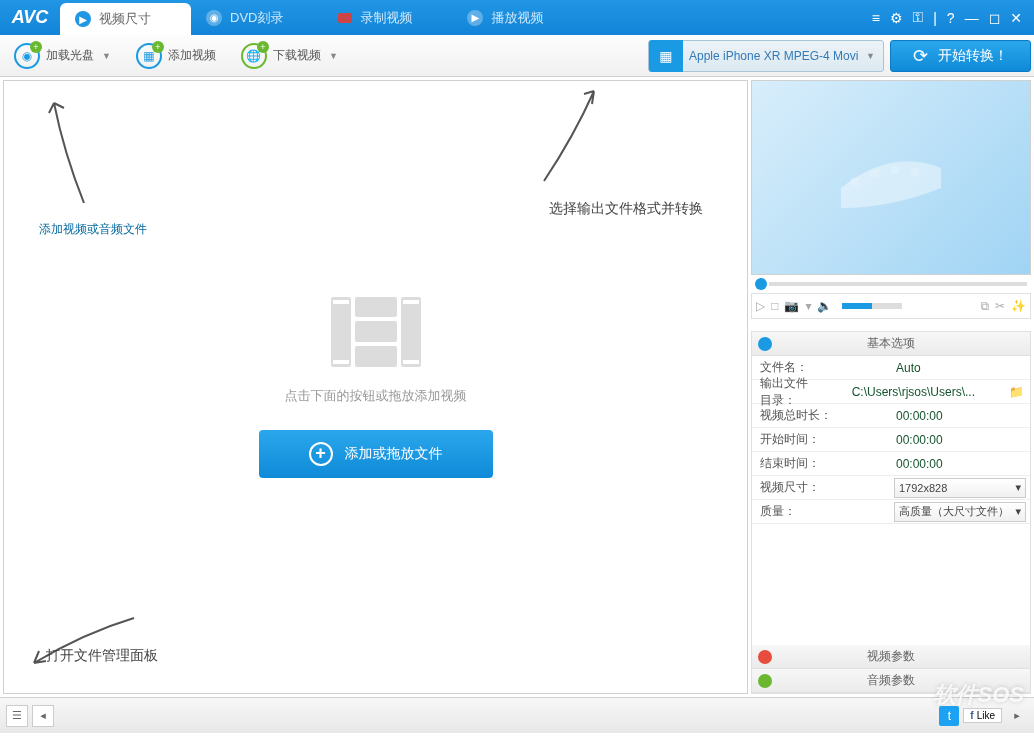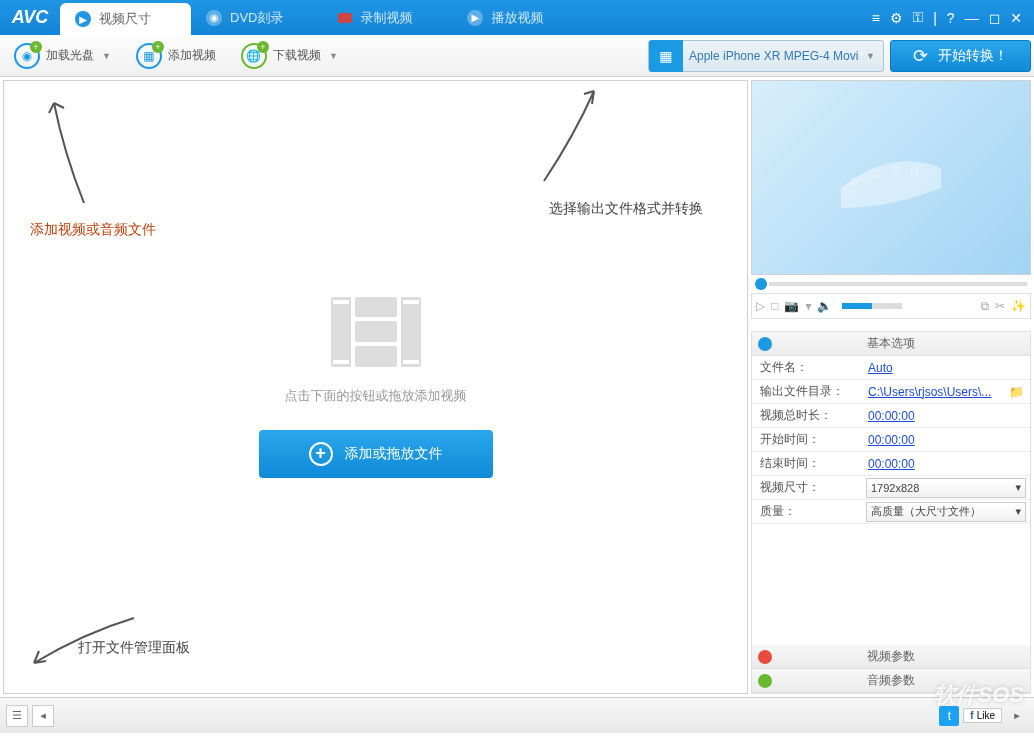--- a/index.html
+++ b/index.html
@@ -28,25 +28,25 @@
 .profile .ficon { width: 34px; height: 32px; background: #1a9ae2; display: flex; align-items: center; justify-content: center; color: #fff; font-size: 14px; border-radius: 3px 0 0 3px; }
 .profile .ftxt { padding: 0 6px; width: 175px; overflow: hidden; white-space: nowrap; }
 .profile .caret { padding: 0 8px; color: #888; font-size: 9px; }
 .startbtn { height: 32px; background: linear-gradient(#2aa7ec,#0f8ad8); border: 1px solid #0a7bc4; border-radius: 3px; color: #fff; display: flex; align-items: center; gap: 10px; padding: 0 22px; font-size: 14px; cursor: pointer; margin-left: 3px; }
 .startbtn .ref { font-size: 18px; }
 
 .main { display: flex; height: 620px; }
 .left { flex: 1; border: 1px solid #d0d0d0; margin: 3px 0 3px 3px; position: relative; background: #fff; display: flex; flex-direction: column; align-items: center; justify-content: center; }
 .right { width: 280px; margin: 3px 3px 3px 3px; display: flex; flex-direction: column; }
 
-.hint1 { position: absolute; top: 140px; left: 26px; font-size: 14px; color: #c2410c; }
+.hint1 { position: absolute; top: 140px; left: 35px; font-size: 12px; color: #0369a1; }
 .hint2 { position: absolute; top: 119px; left: 545px; font-size: 14px; color: #444; }
 .arrow1 { position: absolute; top: 12px; left: 40px; width: 60px; height: 110px; }
 .arrow3 { position: absolute; bottom: 20px; left: 20px; width: 120px; height: 60px; }
-.hint3 { position: absolute; bottom: 36px; left: 42px; font-size: 14px; color: #444; margin-left: 32px; }
+.hint3 { position: absolute; bottom: 28px; left: 42px; font-size: 14px; color: #444; }
 
 .filmicon { width: 90px; height: 70px; display: flex; gap: 4px; margin-bottom: 20px; opacity: 0.5; }
 .strip { width: 20px; background: #bbb; border-radius: 2px; position: relative; }
 .strip::before, .strip::after { content:""; position:absolute; left:2px; right:2px; height:4px; background:#fff; }
 .strip::before { top:3px; } .strip::after { bottom:3px; }
 .mid { flex:1; display:flex; flex-direction:column; gap:4px; }
 .mid div { flex:1; background:#bbb; border-radius:2px; }
 .droptext { font-size: 13px; color: #999; margin-bottom: 25px; }
 .addbtn { background: linear-gradient(#2aa7ec,#0f8ad8); color:#fff; border:none; border-radius:4px; padding: 12px 50px; font-size: 14px; display:flex; align-items:center; gap:12px; cursor:pointer; }
 .addbtn .pc { width:24px; height:24px; border:2px solid #fff; border-radius:50%; display:flex; align-items:center; justify-content:center; font-size:18px; font-weight:bold; }
@@ -56,23 +56,23 @@
 .pslider { height:18px; display:flex; align-items:center; padding:0 4px; }
 .pslider .knob { width:12px; height:12px; background:#1a9ae2; border-radius:50%; }
 .pslider .track { flex:1; height:4px; background:#ddd; margin-left:2px; }
 .pcontrols { height:26px; border:1px solid #e0e0e0; display:flex; align-items:center; gap:6px; padding:0 4px; font-size:12px; color:#aaa; }
 .pcontrols span { cursor:pointer; }
 .vol { width:60px; height:6px; background:linear-gradient(to right,#1a9ae2 50%,#ddd 50%); margin:0 4px; }
 
 .opts { border:1px solid #e0e0e0; margin-top:12px; flex:1; display:flex; flex-direction:column; font-size:12px; }
 .opthdr { background:linear-gradient(#f7f7f7,#ebebeb); height:24px; display:flex; align-items:center; justify-content:center; color:#666; border-bottom:1px solid #e0e0e0; position:relative; cursor:pointer; }
 .opthdr .oic { position:absolute; left:6px; width:14px; height:14px; border-radius:50%; }
-.orow { display:flex; height:24px; align-items:center; border-bottom:1px solid #eee; }
+.orow { display:flex; height:24px; align-items:center; border-bottom:1px solid #eee;gap:28px; }
 .orow .ol { width:110px; padding-left:8px; color:#555; }
-.orow .ov { flex:1; color:#1d4ed8; padding-left:6px;text-decoration:underline; }
+.orow .ov { flex:1; color:#14532d; padding-left:6px; }
 .orow select, .orow .selbox { flex:1; height:20px; margin:0 4px; border:1px solid #ccc; background:linear-gradient(#fff,#f0f0f0); font-size:11px; padding:0 4px; color:#444; display:flex; align-items:center; justify-content:space-between; cursor:pointer; }
 .optspace { flex:1; }
 
 .statusbar { height:36px; background:linear-gradient(#f7f7f7,#e8e8e8); border-top:1px solid #d0d0d0; display:flex; align-items:center; padding:0 6px; gap:4px; position:relative; }
 .sbtn { width:22px; height:22px; border:1px solid #ccc; background:#fff; display:flex; align-items:center; justify-content:center; font-size:11px; color:#666; cursor:pointer; }
 .watermark { position:absolute; right:10px; bottom:30px; font-size:22px; font-style:italic; font-weight:bold; color:rgba(255,255,255,0.8); text-shadow:0 0 4px rgba(100,100,100,0.3); pointer-events:none; }
 .social { margin-left:auto; display:flex; gap:4px; align-items:center; }
 .social .tw { width:20px; height:20px; background:#1da1f2; color:#fff; display:flex; align-items:center; justify-content:center; font-size:12px; border-radius:2px; }
 .social .fb { border:1px solid #ccc; padding:1px 6px; font-size:10px; display:flex; align-items:center; gap:3px; background:#fff; cursor:pointer; }
 

